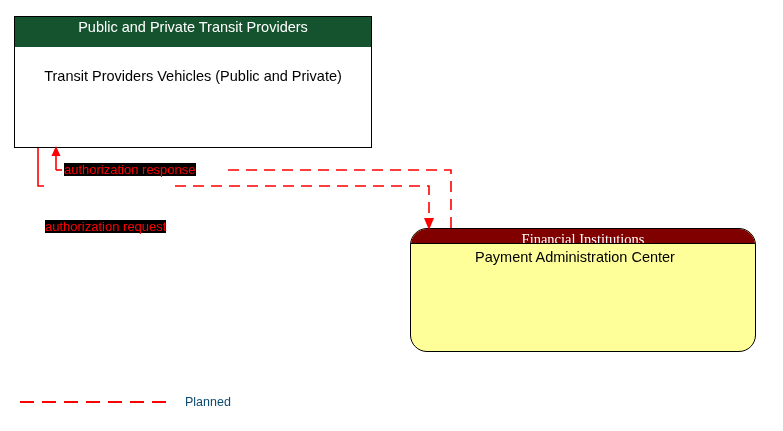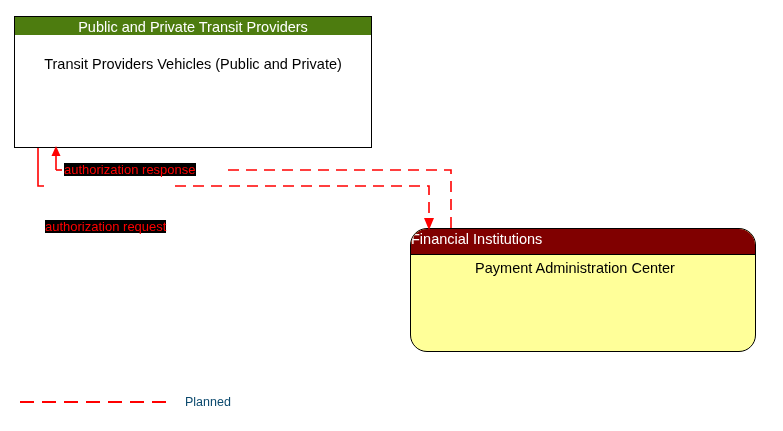--- a/index.html
+++ b/index.html
@@ -21,25 +21,25 @@
 
   
   .node-square {
     position: absolute;
     box-sizing: border-box;
     border: 1px solid #000000;
     background: #ffffff;
   }
   .node-square .node-header {
     box-sizing: border-box;
-    background: #4d7c0f;
+    background: #14532d;
     color: #ffffff;
     font-size: 14.5px;
     line-height: 21px;
-    height: 18px;
+    height: 30px;
     text-align: center;
     white-space: nowrap;
     overflow: hidden;
     font-family: "Liberation Sans", sans-serif;
   }
   .node-square .node-body {
     box-sizing: border-box;
     color: #000000;
     font-size: 14.5px;
     line-height: 18px;
@@ -56,26 +56,26 @@
     background: #FFFF99;
     border-radius: 17px;
     overflow: hidden;
   }
   .node-round .node-header {
     box-sizing: border-box;
     background: #800000;
     color: #ffffff;
     font-size: 14.5px;
     line-height: 21px;
-    height: 26px;
-    text-align: left;
+    height: 15px;
+    text-align: center;
     white-space: nowrap;
     overflow: hidden;
     border-bottom: 1px solid #000000;
-    font-family: Liberation Sans, sans-serif;
+    font-family: Liberation Serif, serif;
   }
   .node-round .node-body {
     box-sizing: border-box;
     color: #000000;
     font-size: 14.5px;
     line-height: 18px;
     text-align: center;
     padding: 4px 24px 0 8px;
     font-family: "Liberation Sans", sans-serif;
   }

